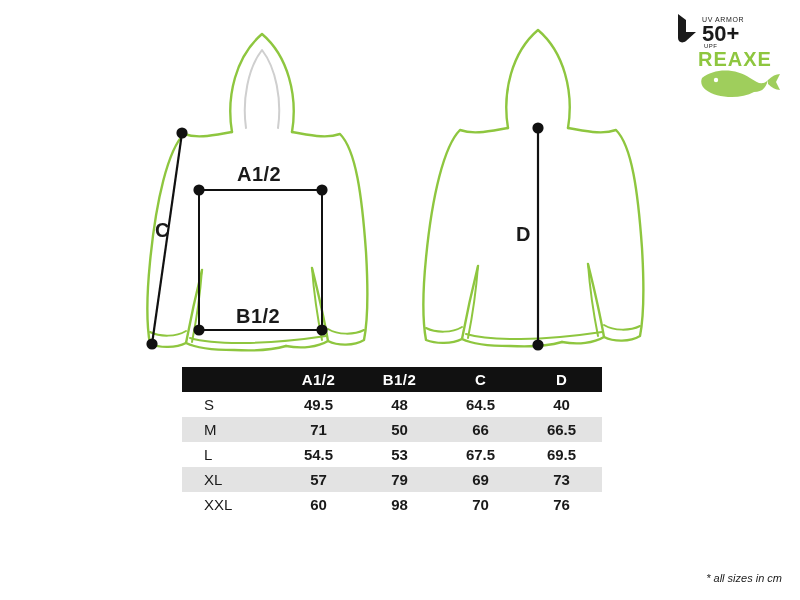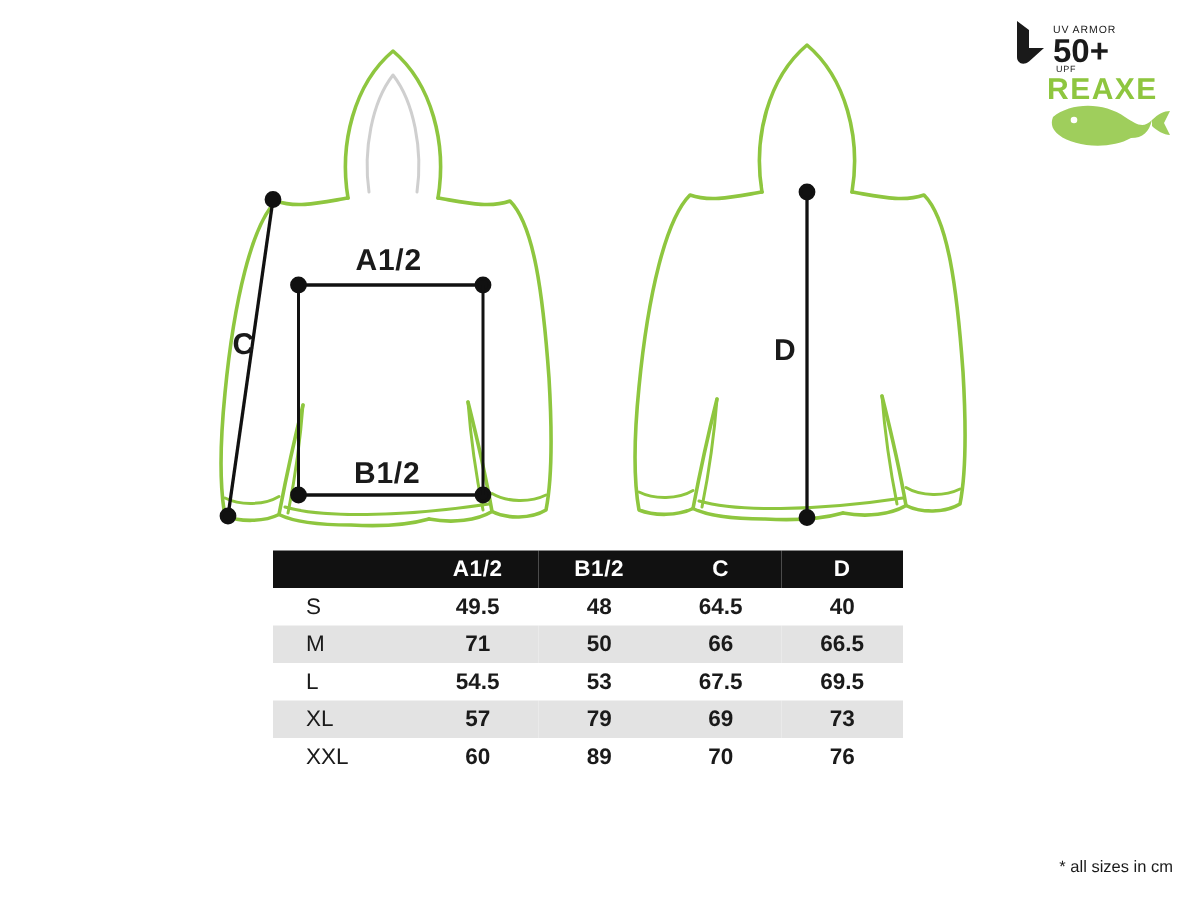--- a/index.html
+++ b/index.html
@@ -92,20 +92,21 @@
   .size-table col.c2 { width: 81px; }
   .size-table col.c3 { width: 81px; }
   .size-table col.c4 { width: 81px; }
 
   .footnote {
     position: absolute;
     right: 18px;
     top: 572px;
     font-size: 11px;
     color: #1a1a1a;
+    font-style: italic;
   }
 </style>
 </head>
 <body>
 
 <div class="stage">
 
   <div class="logo">
     <svg width="110" height="95" viewBox="0 0 110 95" xmlns="http://www.w3.org/2000/svg">
 
@@ -260,21 +261,21 @@
       <tr class="even">
         <td class="rowlabel">XL</td>
         <td>57</td>
         <td>79</td>
         <td>69</td>
         <td>73</td>
       </tr>
       <tr class="odd">
         <td class="rowlabel">XXL</td>
         <td>60</td>
-        <td>89</td>
+        <td>98</td>
         <td>70</td>
         <td>76</td>
       </tr>
     </tbody>
   </table>
 
   <div class="footnote">* all sizes in cm</div>
 
 </div>
 

